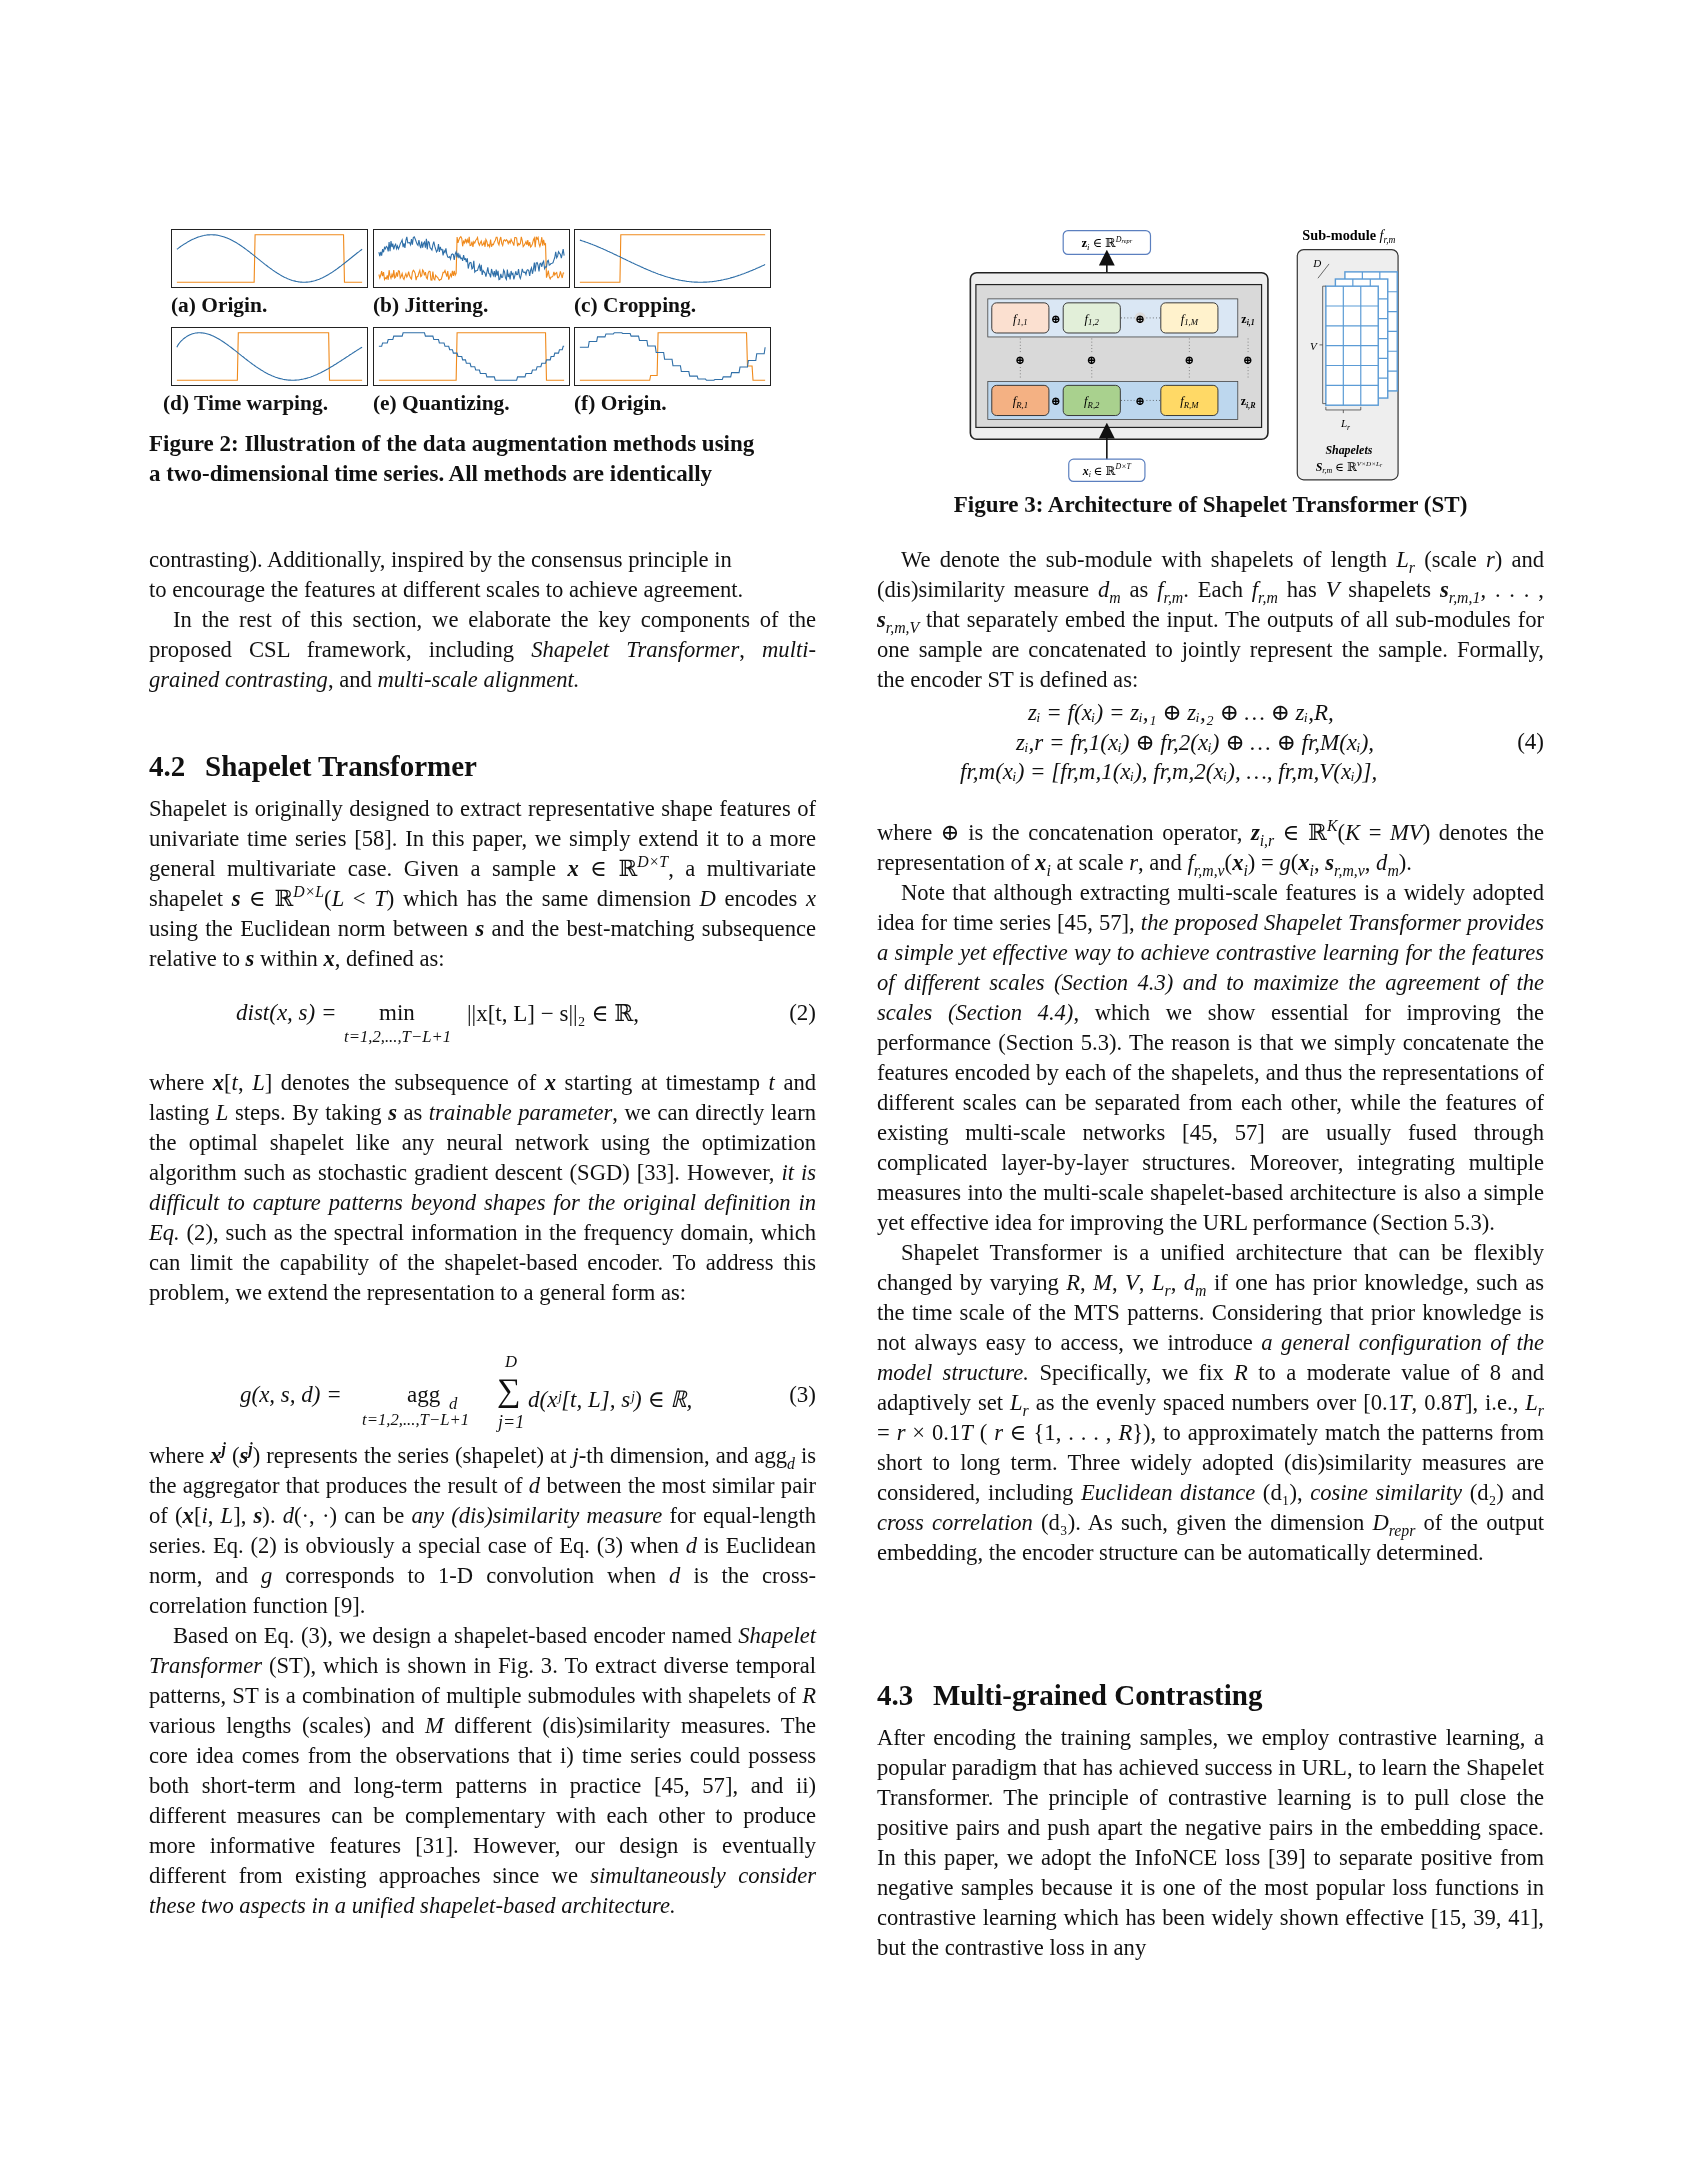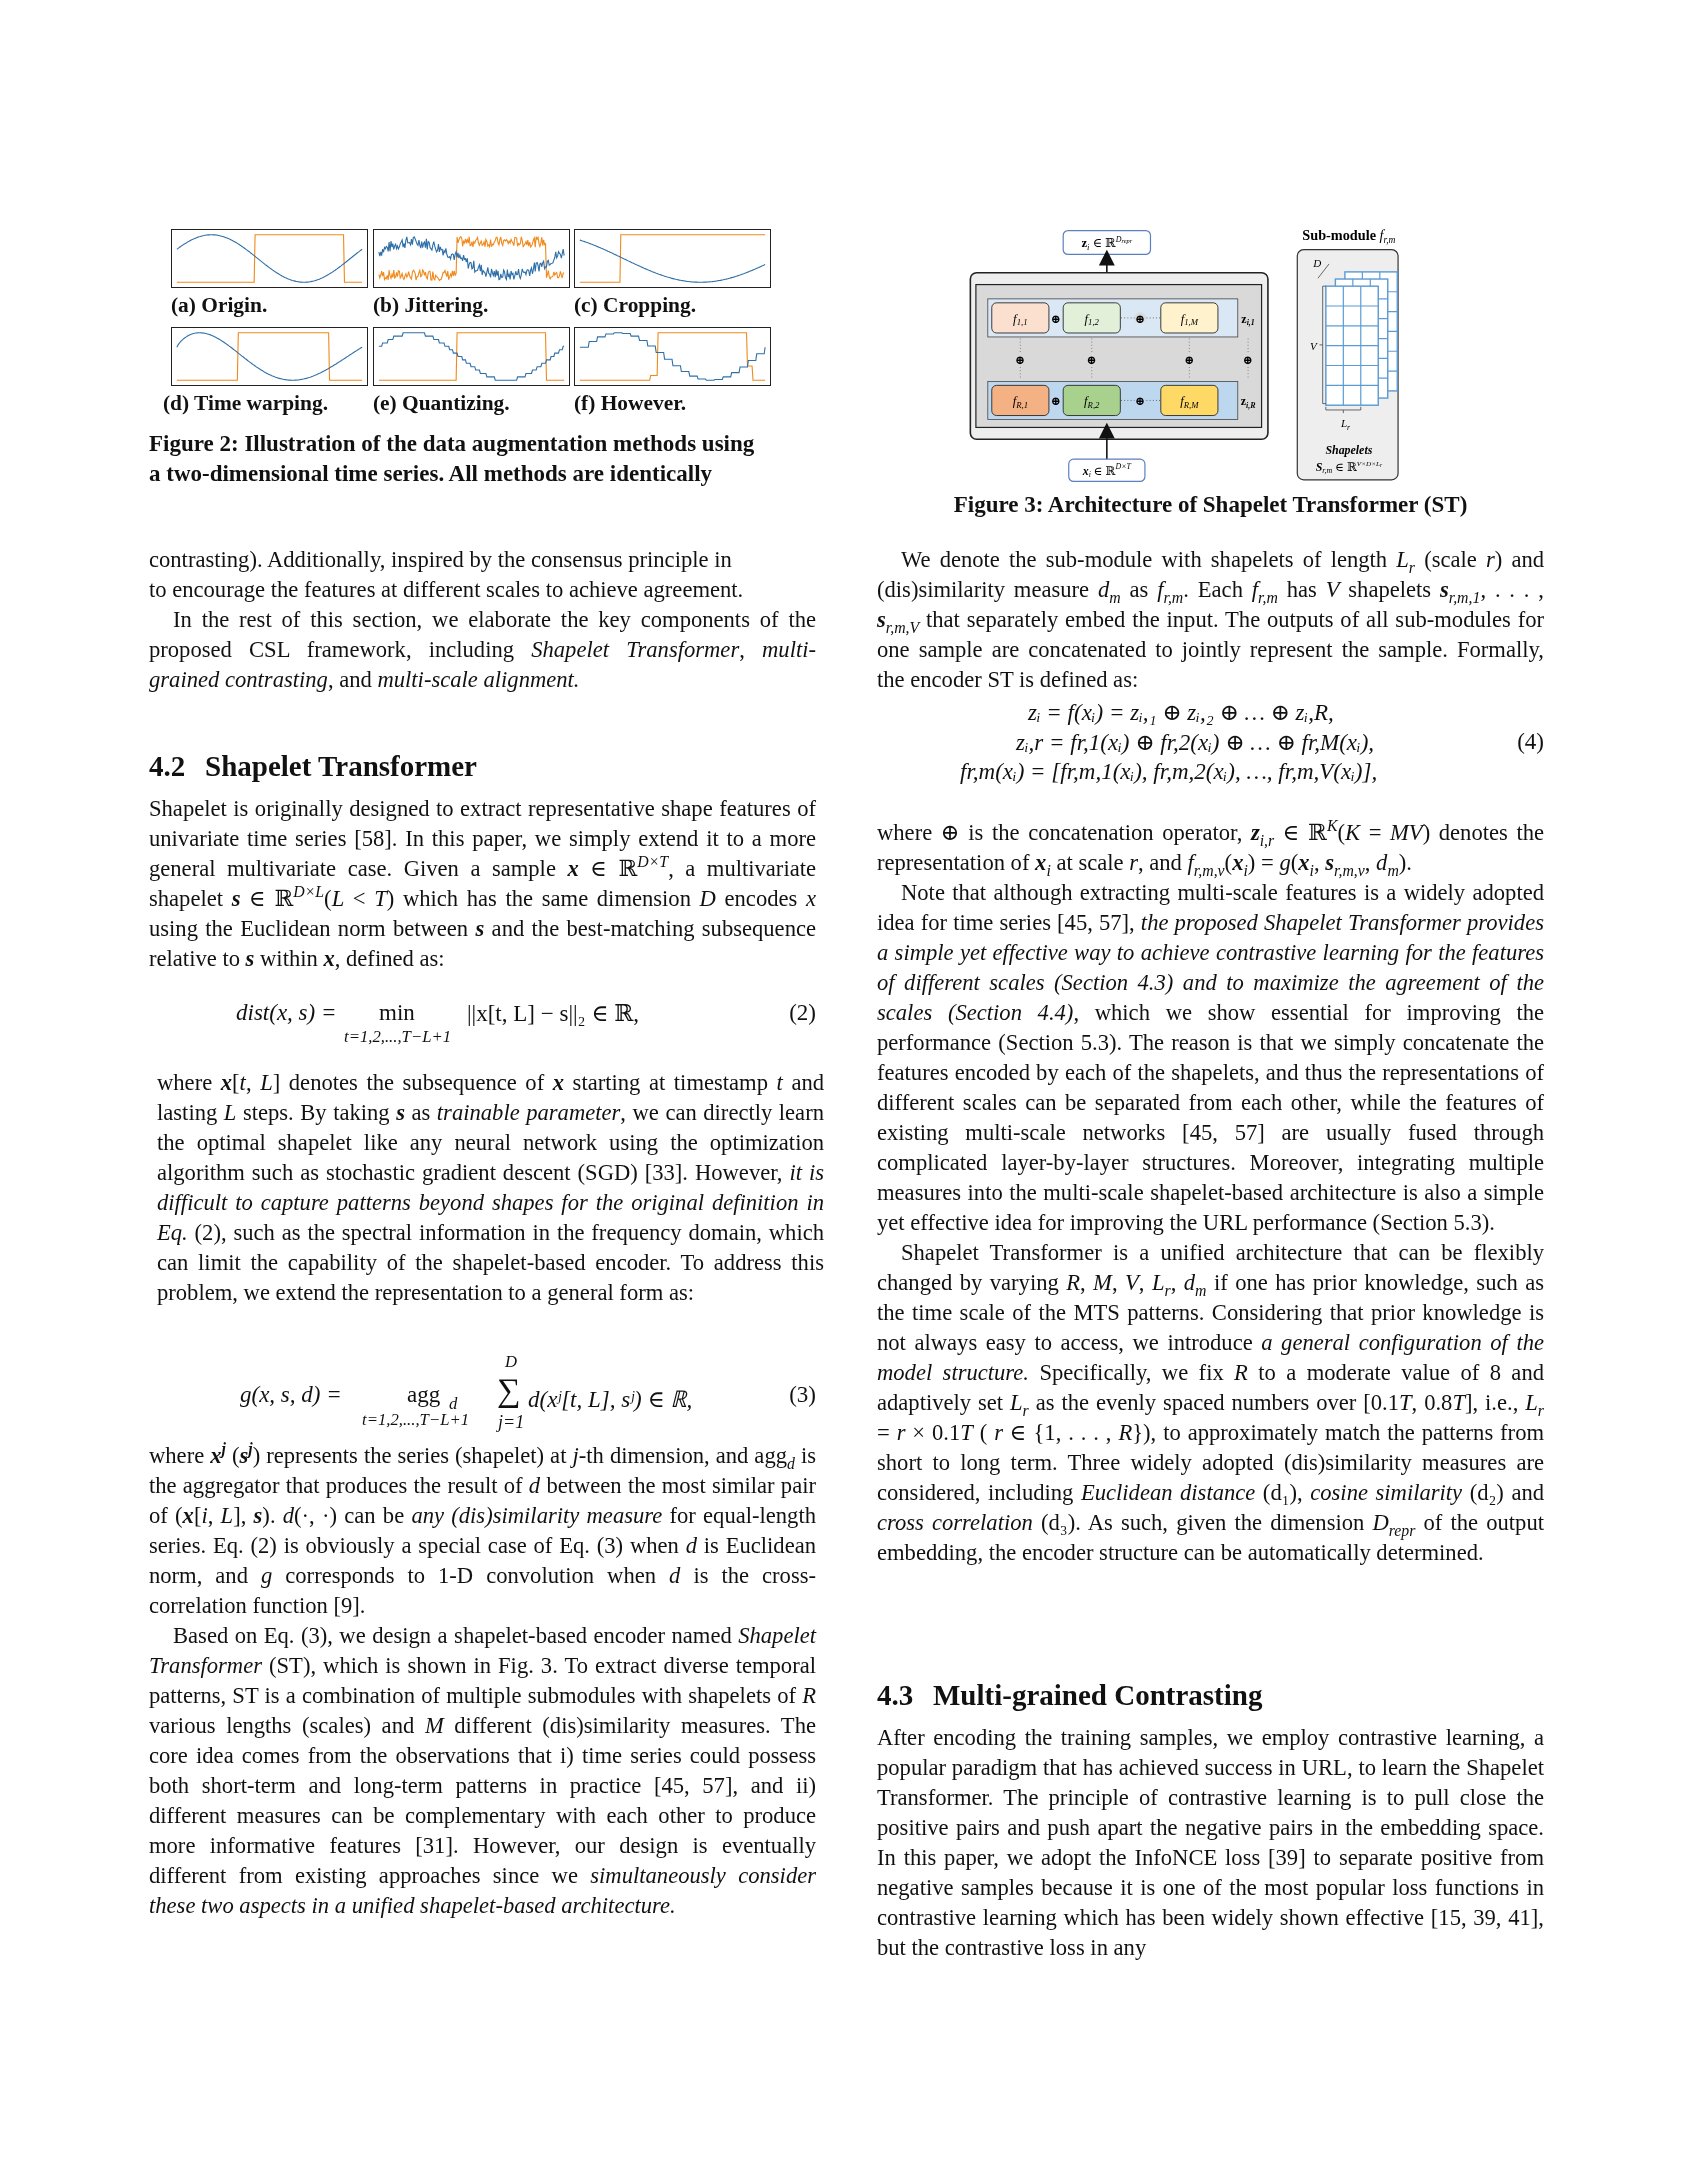--- a/index.html
+++ b/index.html
@@ -64,21 +64,21 @@
           <polyline points="6.0,66.0 7.2,66.0 8.4,66.0 9.5,66.0 10.7,66.0 11.9,66.0 13.1,66.0 14.2,66.0 15.4,66.0 16.6,66.0 17.8,66.0 18.9,66.0 20.1,66.0 21.3,66.0 22.5,66.0 23.6,66.0 24.8,66.0 26.0,66.0 27.2,66.0 28.3,66.0 29.5,66.0 30.7,66.0 31.9,66.0 33.0,66.0 34.2,66.0 35.4,66.0 36.6,66.0 37.7,66.0 38.9,66.0 40.1,66.0 41.3,66.0 42.5,66.0 43.6,66.0 44.8,66.0 46.0,66.0 47.2,66.0 48.3,66.0 49.5,66.0 50.7,66.0 51.9,66.0 53.0,66.0 54.2,66.0 55.4,66.0 56.6,66.0 57.7,66.0 58.9,66.0 60.1,66.0 61.3,66.0 62.4,66.0 63.6,66.0 64.8,66.0 66.0,66.0 67.1,66.0 68.3,66.0 69.5,66.0 70.7,66.0 71.8,66.0 73.0,66.0 74.2,66.0 75.4,66.0 76.6,66.0 77.7,66.0 78.9,66.0 80.1,66.0 81.3,66.0 82.4,66.0 83.6,66.0 84.8,66.0 86.0,66.0 87.1,66.0 88.3,66.0 89.5,66.0 90.7,66.0 91.8,66.0 93.0,66.0 94.2,66.0 95.4,66.0 96.5,66.0 97.7,66.0 98.9,66.0 100.1,66.0 101.2,66.0 102.4,66.0 103.6,66.0 104.8,6.0 105.9,6.0 107.1,6.0 108.3,6.0 109.5,6.0 110.7,6.0 111.8,6.0 113.0,6.0 114.2,6.0 115.4,6.0 116.5,6.0 117.7,6.0 118.9,6.0 120.1,6.0 121.2,6.0 122.4,6.0 123.6,6.0 124.8,6.0 125.9,6.0 127.1,6.0 128.3,6.0 129.5,6.0 130.6,6.0 131.8,6.0 133.0,6.0 134.2,6.0 135.3,6.0 136.5,6.0 137.7,6.0 138.9,6.0 140.1,6.0 141.2,6.0 142.4,6.0 143.6,6.0 144.8,6.0 145.9,6.0 147.1,6.0 148.3,6.0 149.5,6.0 150.6,6.0 151.8,6.0 153.0,6.0 154.2,6.0 155.3,6.0 156.5,6.0 157.7,6.0 158.9,6.0 160.0,6.0 161.2,6.0 162.4,6.0 163.6,6.0 164.7,6.0 165.9,6.0 167.1,6.0 168.3,6.0 169.4,6.0 170.6,6.0 171.8,6.0 173.0,6.0 174.2,6.0 175.3,6.0 176.5,6.0 177.7,6.0 178.9,6.0 180.0,6.0 181.2,6.0 182.4,6.0 183.6,6.0 184.7,6.0 185.9,6.0 187.1,6.0 188.3,6.0 189.4,6.0 190.6,6.0 191.8,6.0 193.0,6.0 194.1,6.0 195.3,6.0 196.5,6.0 197.7,6.0 198.8,6.0 200.0,6.0 201.2,6.0 202.4,6.0 203.5,6.0 204.7,6.0 205.9,6.0 207.1,6.0 208.3,6.0 209.4,6.0 210.6,6.0 211.8,6.0 213.0,6.0 214.1,6.0 215.3,6.0 216.5,6.0 217.7,66.0 218.8,66.0 220.0,66.0 221.2,66.0 222.4,66.0 223.5,66.0 224.7,66.0 225.9,66.0 227.1,66.0 228.2,66.0 229.4,66.0 230.6,66.0 231.8,66.0 232.9,66.0 234.1,66.0 235.3,66.0 236.5,66.0 237.6,66.0 238.8,66.0 240.0,66.0" fill="none" stroke="#f08a1c" stroke-width="1.4"></polyline>
           <polyline points="6.0,23.1 7.2,23.1 8.4,23.1 9.5,23.1 10.7,18.9 11.9,18.9 13.1,18.9 14.2,18.9 15.4,18.9 16.6,18.9 17.8,14.6 18.9,14.6 20.1,14.6 21.3,14.6 22.5,14.6 23.6,14.6 24.8,10.3 26.0,10.3 27.2,10.3 28.3,10.3 29.5,10.3 30.7,10.3 31.9,10.3 33.0,10.3 34.2,10.3 35.4,10.3 36.6,6.0 37.7,6.0 38.9,6.0 40.1,6.0 41.3,6.0 42.5,6.0 43.6,6.0 44.8,6.0 46.0,6.0 47.2,6.0 48.3,6.0 49.5,6.0 50.7,6.0 51.9,6.0 53.0,6.0 54.2,6.0 55.4,6.0 56.6,6.0 57.7,6.0 58.9,6.0 60.1,6.0 61.3,6.0 62.4,6.0 63.6,6.0 64.8,10.3 66.0,10.3 67.1,10.3 68.3,10.3 69.5,10.3 70.7,10.3 71.8,10.3 73.0,10.3 74.2,10.3 75.4,14.6 76.6,14.6 77.7,14.6 78.9,14.6 80.1,14.6 81.3,14.6 82.4,18.9 83.6,18.9 84.8,18.9 86.0,18.9 87.1,18.9 88.3,18.9 89.5,23.1 90.7,23.1 91.8,23.1 93.0,23.1 94.2,23.1 95.4,27.4 96.5,27.4 97.7,27.4 98.9,27.4 100.1,31.7 101.2,31.7 102.4,31.7 103.6,31.7 104.8,31.7 105.9,36.0 107.1,36.0 108.3,36.0 109.5,36.0 110.7,36.0 111.8,40.3 113.0,40.3 114.2,40.3 115.4,40.3 116.5,44.6 117.7,44.6 118.9,44.6 120.1,44.6 121.2,44.6 122.4,48.9 123.6,48.9 124.8,48.9 125.9,48.9 127.1,48.9 128.3,53.1 129.5,53.1 130.6,53.1 131.8,53.1 133.0,53.1 134.2,57.4 135.3,57.4 136.5,57.4 137.7,57.4 138.9,57.4 140.1,57.4 141.2,57.4 142.4,61.7 143.6,61.7 144.8,61.7 145.9,61.7 147.1,61.7 148.3,61.7 149.5,61.7 150.6,61.7 151.8,61.7 153.0,66.0 154.2,66.0 155.3,66.0 156.5,66.0 157.7,66.0 158.9,66.0 160.0,66.0 161.2,66.0 162.4,66.0 163.6,66.0 164.7,66.0 165.9,66.0 167.1,66.0 168.3,66.0 169.4,66.0 170.6,66.0 171.8,66.0 173.0,66.0 174.2,66.0 175.3,66.0 176.5,66.0 177.7,66.0 178.9,66.0 180.0,66.0 181.2,61.7 182.4,61.7 183.6,61.7 184.7,61.7 185.9,61.7 187.1,61.7 188.3,61.7 189.4,61.7 190.6,61.7 191.8,57.4 193.0,57.4 194.1,57.4 195.3,57.4 196.5,57.4 197.7,57.4 198.8,57.4 200.0,53.1 201.2,53.1 202.4,53.1 203.5,53.1 204.7,53.1 205.9,48.9 207.1,48.9 208.3,48.9 209.4,48.9 210.6,48.9 211.8,44.6 213.0,44.6 214.1,44.6 215.3,44.6 216.5,44.6 217.7,40.3 218.8,40.3 220.0,40.3 221.2,40.3 222.4,40.3 223.5,36.0 224.7,36.0 225.9,36.0 227.1,36.0 228.2,31.7 229.4,31.7 230.6,31.7 231.8,31.7 232.9,31.7 234.1,27.4 235.3,27.4 236.5,27.4 237.6,27.4 238.8,23.1 240.0,23.1" fill="none" stroke="#2f6fa8" stroke-width="1.4"></polyline>
         </svg>
       <div class="lbl" style="left:0;top:64px;width:195px;">(e) Quantizing.</div>
     </div>
     <div class="subfig" style="left:403px; top:98px;">
       <svg class="plot" style="left:0;top:0" width="195" height="57" viewBox="0 0 246 72">
           <polyline points="6.0,66.0 7.2,66.0 8.4,66.0 9.5,66.0 10.7,66.0 11.9,66.0 13.1,66.0 14.2,66.0 15.4,66.0 16.6,66.0 17.8,66.0 18.9,66.0 20.1,66.0 21.3,66.0 22.5,66.0 23.6,66.0 24.8,66.0 26.0,66.0 27.2,66.0 28.3,66.0 29.5,66.0 30.7,66.0 31.9,66.0 33.0,66.0 34.2,66.0 35.4,66.0 36.6,66.0 37.7,66.0 38.9,66.0 40.1,66.0 41.3,66.0 42.5,66.0 43.6,66.0 44.8,66.0 46.0,66.0 47.2,66.0 48.3,66.0 49.5,66.0 50.7,66.0 51.9,66.0 53.0,66.0 54.2,66.0 55.4,66.0 56.6,66.0 57.7,66.0 58.9,66.0 60.1,66.0 61.3,66.0 62.4,66.0 63.6,66.0 64.8,66.0 66.0,66.0 67.1,66.0 68.3,66.0 69.5,66.0 70.7,66.0 71.8,66.0 73.0,66.0 74.2,66.0 75.4,66.0 76.6,66.0 77.7,66.0 78.9,66.0 80.1,66.0 81.3,66.0 82.4,66.0 83.6,66.0 84.8,66.0 86.0,66.0 87.1,66.0 88.3,66.0 89.5,66.0 90.7,66.0 91.8,66.0 93.0,66.0 94.2,66.0 95.4,60.0 96.5,60.0 97.7,60.0 98.9,60.0 100.1,60.0 101.2,60.0 102.4,60.0 103.6,60.0 104.8,6.0 105.9,6.0 107.1,6.0 108.3,6.0 109.5,6.0 110.7,6.0 111.8,6.0 113.0,6.0 114.2,6.0 115.4,6.0 116.5,6.0 117.7,6.0 118.9,6.0 120.1,6.0 121.2,6.0 122.4,6.0 123.6,6.0 124.8,6.0 125.9,6.0 127.1,6.0 128.3,6.0 129.5,6.0 130.6,6.0 131.8,6.0 133.0,6.0 134.2,6.0 135.3,6.0 136.5,6.0 137.7,6.0 138.9,6.0 140.1,6.0 141.2,6.0 142.4,6.0 143.6,6.0 144.8,6.0 145.9,6.0 147.1,6.0 148.3,6.0 149.5,6.0 150.6,6.0 151.8,6.0 153.0,6.0 154.2,6.0 155.3,6.0 156.5,6.0 157.7,6.0 158.9,6.0 160.0,6.0 161.2,6.0 162.4,6.0 163.6,6.0 164.7,6.0 165.9,6.0 167.1,6.0 168.3,6.0 169.4,6.0 170.6,6.0 171.8,6.0 173.0,6.0 174.2,6.0 175.3,6.0 176.5,6.0 177.7,6.0 178.9,6.0 180.0,6.0 181.2,6.0 182.4,6.0 183.6,6.0 184.7,6.0 185.9,6.0 187.1,6.0 188.3,6.0 189.4,6.0 190.6,6.0 191.8,6.0 193.0,6.0 194.1,6.0 195.3,6.0 196.5,6.0 197.7,6.0 198.8,6.0 200.0,6.0 201.2,6.0 202.4,6.0 203.5,6.0 204.7,6.0 205.9,6.0 207.1,6.0 208.3,6.0 209.4,6.0 210.6,6.0 211.8,6.0 213.0,6.0 214.1,6.0 215.3,6.0 216.5,6.0 217.7,48.0 218.8,48.0 220.0,48.0 221.2,48.0 222.4,48.0 223.5,48.0 224.7,66.0 225.9,66.0 227.1,66.0 228.2,66.0 229.4,66.0 230.6,66.0 231.8,66.0 232.9,66.0 234.1,66.0 235.3,66.0 236.5,66.0 237.6,66.0 238.8,66.0 240.0,66.0" fill="none" stroke="#f08a1c" stroke-width="1.4"></polyline>
           <polyline points="6.0,24.3 7.2,24.3 8.4,24.3 9.5,24.3 10.7,24.3 11.9,24.3 13.1,24.3 14.2,24.3 15.4,24.3 16.6,24.3 17.8,17.0 18.9,17.0 20.1,17.0 21.3,17.0 22.5,17.0 23.6,17.0 24.8,17.0 26.0,17.0 27.2,17.0 28.3,11.2 29.5,11.2 30.7,11.2 31.9,11.2 33.0,11.2 34.2,11.2 35.4,11.2 36.6,11.2 37.7,11.2 38.9,7.5 40.1,7.5 41.3,7.5 42.5,7.5 43.6,7.5 44.8,7.5 46.0,7.5 47.2,7.5 48.3,7.5 49.5,6.0 50.7,6.0 51.9,6.0 53.0,6.0 54.2,6.0 55.4,6.0 56.6,6.0 57.7,6.0 58.9,6.0 60.1,7.0 61.3,7.0 62.4,7.0 63.6,7.0 64.8,7.0 66.0,7.0 67.1,7.0 68.3,7.0 69.5,7.0 70.7,10.3 71.8,10.3 73.0,10.3 74.2,10.3 75.4,10.3 76.6,10.3 77.7,10.3 78.9,10.3 80.1,10.3 81.3,15.7 82.4,15.7 83.6,15.7 84.8,15.7 86.0,15.7 87.1,15.7 88.3,15.7 89.5,15.7 90.7,15.7 91.8,22.8 93.0,22.8 94.2,22.8 95.4,22.8 96.5,22.8 97.7,22.8 98.9,22.8 100.1,22.8 101.2,22.8 102.4,30.9 103.6,30.9 104.8,30.9 105.9,30.9 107.1,30.9 108.3,30.9 109.5,30.9 110.7,30.9 111.8,30.9 113.0,39.4 114.2,39.4 115.4,39.4 116.5,39.4 117.7,39.4 118.9,39.4 120.1,39.4 121.2,39.4 122.4,39.4 123.6,47.7 124.8,47.7 125.9,47.7 127.1,47.7 128.3,47.7 129.5,47.7 130.6,47.7 131.8,47.7 133.0,47.7 134.2,55.0 135.3,55.0 136.5,55.0 137.7,55.0 138.9,55.0 140.1,55.0 141.2,55.0 142.4,55.0 143.6,55.0 144.8,60.8 145.9,60.8 147.1,60.8 148.3,60.8 149.5,60.8 150.6,60.8 151.8,60.8 153.0,60.8 154.2,60.8 155.3,64.5 156.5,64.5 157.7,64.5 158.9,64.5 160.0,64.5 161.2,64.5 162.4,64.5 163.6,64.5 164.7,64.5 165.9,66.0 167.1,66.0 168.3,66.0 169.4,66.0 170.6,66.0 171.8,66.0 173.0,66.0 174.2,66.0 175.3,66.0 176.5,65.0 177.7,65.0 178.9,65.0 180.0,65.0 181.2,65.0 182.4,65.0 183.6,65.0 184.7,65.0 185.9,65.0 187.1,61.7 188.3,61.7 189.4,61.7 190.6,61.7 191.8,61.7 193.0,61.7 194.1,61.7 195.3,61.7 196.5,61.7 197.7,56.3 198.8,56.3 200.0,56.3 201.2,56.3 202.4,56.3 203.5,56.3 204.7,56.3 205.9,56.3 207.1,56.3 208.3,49.2 209.4,49.2 210.6,49.2 211.8,49.2 213.0,49.2 214.1,49.2 215.3,49.2 216.5,49.2 217.7,49.2 218.8,41.1 220.0,41.1 221.2,41.1 222.4,41.1 223.5,41.1 224.7,41.1 225.9,41.1 227.1,41.1 228.2,41.1 229.4,32.6 230.6,32.6 231.8,32.6 232.9,32.6 234.1,32.6 235.3,32.6 236.5,32.6 237.6,32.6 238.8,32.6 240.0,24.3" fill="none" stroke="#2f6fa8" stroke-width="1.4"></polyline>
         </svg>
-      <div class="lbl" style="left:0;top:64px;width:195px;">(f) However.</div>
+      <div class="lbl" style="left:0;top:64px;width:195px;">(f) Origin.</div>
     </div>
   </div>
 
   <div style="position:absolute; top:429px; left:0; width:667px;">
     <p class="caption">Figure 2: Illustration of the data augmentation methods using</p>
     <p class="caption">a two-dimensional time series. All methods are identically</p>
   </div>
 
   <div style="position:absolute; top:545px; left:0; width:667px;">
     <p class="p">contrasting). Additionally, inspired by the consensus principle in</p>
@@ -99,21 +99,21 @@
   </div>
 
   <div style="position:absolute; top:1000px; left:0; width:667px; height:56px;">
     <span class="eq m" style="left:87px; top:0;">dist(x, s) =</span>
     <span class="eq" style="left:230px; top:0;">min</span>
     <span class="eq m" style="left:195px; top:27px; font-size:16.7px;">t=1,2,...,T−L+1</span>
     <span class="eq" style="left:318px; top:0;text-align:right;">||x[t, L] − s||₂ ∈ ℝ,</span>
     <span class="eqnum" style="right:0; top:0;">(2)</span>
   </div>
 
-  <div style="position:absolute; top:1068px; left:8px; width:667px;">
+  <div style="position:absolute; top:1068px; left:0; width:667px;">
     <p class="p">
       <span>where </span><span class="bm">x</span>[<span class="m">t</span>, <span class="m">L</span>]<span> denotes the subsequence of </span><span class="bm">x</span><span> starting at timestamp </span><span class="m">t</span><span> and lasting </span><span class="m">L</span><span> steps. By taking </span><span class="bm">s</span><span> as </span><span class="it">trainable parameter</span><span>, we can directly learn the optimal shapelet like any neural network using the optimization algorithm such as stochastic gradient descent (SGD) [33]. However, </span><span class="it">it is difficult to capture patterns beyond shapes for the original definition in Eq.</span><span> (2), such as the spectral information in the frequency domain, which can limit the capability of the shapelet-based encoder. To address this problem, we extend the representation to a general form as:</span>
     </p>
   </div>
 
   <div style="position:absolute; top:1350px; left:0; width:667px; height:87px;">
     <span class="eq m" style="left:91px; top:32px;">g(x, s, d) =</span>
     <span class="eq" style="left:258px; top:32px;">agg</span>
     <span class="eq m" style="left:300px; top:44px; font-size:16.7px;">d</span>
     <span class="eq m" style="left:213px; top:60px; font-size:16.7px;">t=1,2,...,T−L+1</span>

